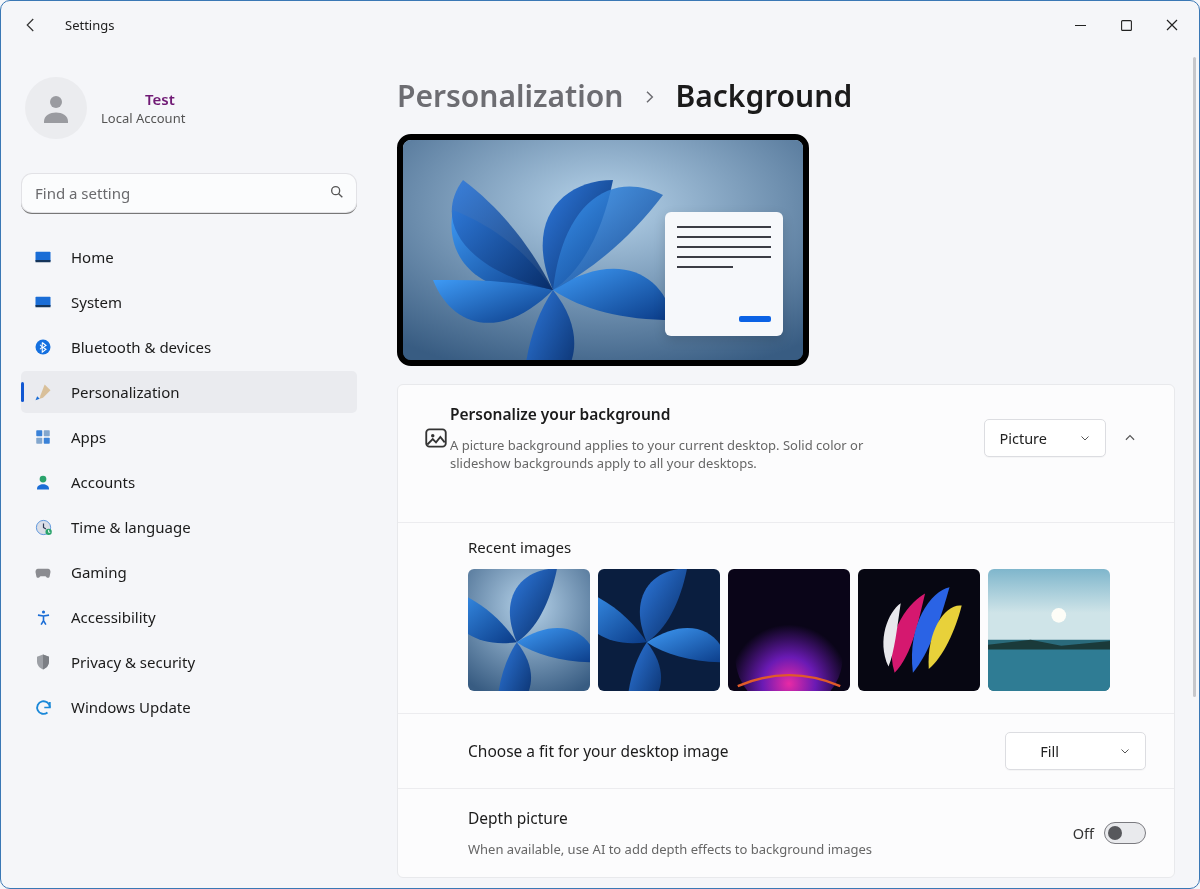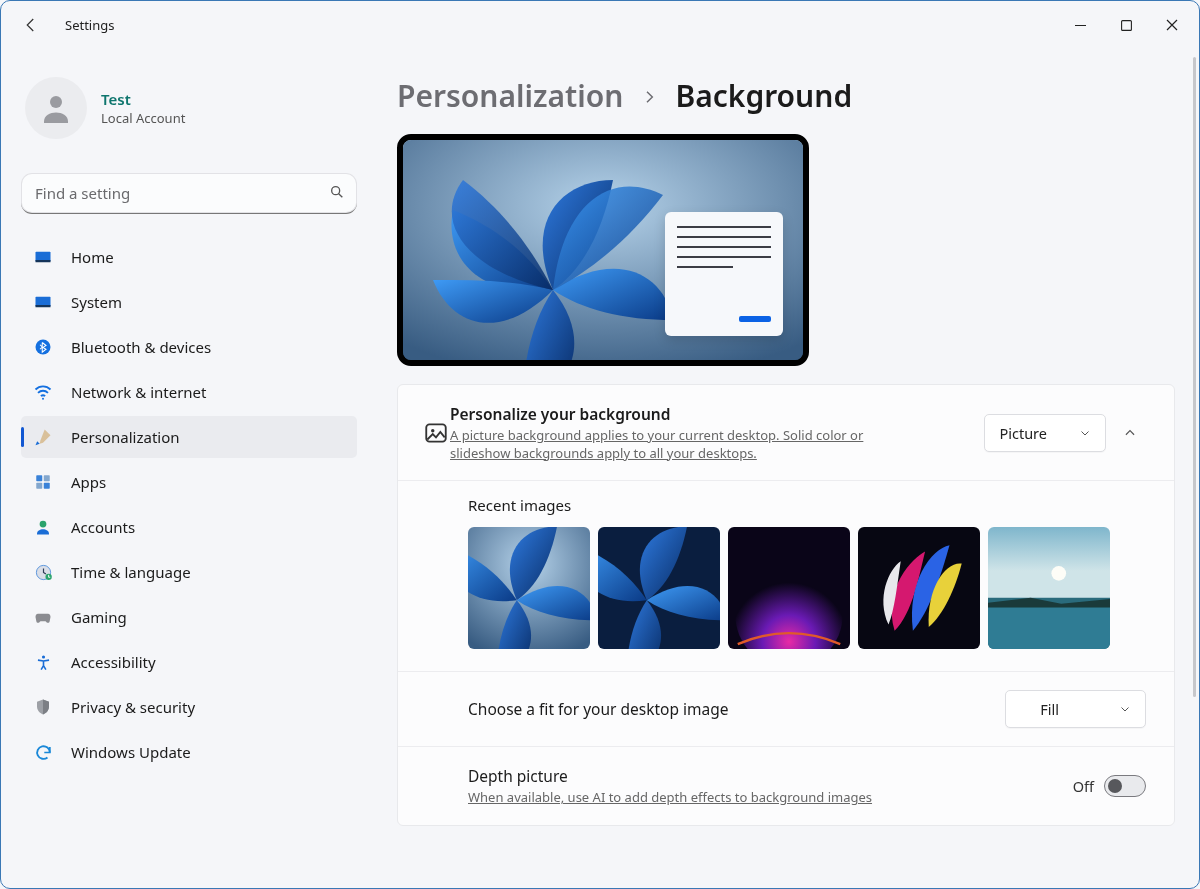--- a/index.html
+++ b/index.html
@@ -72,21 +72,22 @@
     height: 62px;
     border-radius: 50%;
     background: #ebecef;
     display: flex;
     align-items: center;
     justify-content: center;
   }
   .account-name {
     font-size: 15px;
     font-weight: 600;
-    color: #0f766e;
+    color: #701a75;
+    margin-left: 44px;
   }
   .account-type {
     font-size: 13px;
     color: #555;
   }
   .search-wrap {
     position: relative;
     margin: 16px 0 22px 0;
   }
   .search {
@@ -207,21 +208,21 @@
     align-items: center;
     padding: 18px 28px 18px 24px;
   }
   .card-row + .card-row { border-top: 1px solid #ececef; }
   .row-icon {
     width: 28px; height:28px; display:flex; align-items:center; justify-content:center;
     color: #333;
   }
   .row-text { flex: 1; }
   .row-title { font-size: 15.5px; color: #1b1b1b; font-weight: 400; }
-  .row-sub { font-size: 13px; color: #666; margin-top: 2px; line-height: 1.35; max-width: 460px; text-decoration: underline; }
+  .row-sub { font-size: 13px; color: #666; margin-top: 12px; line-height: 1.35; max-width: 460px; }
   .select {
     display: flex;
     align-items: center;
     gap: 32px;
     padding: 8px 14px;
     border: 1px solid #dcdde1;
     border-radius: 5px;
     background: #fff;
     font-size: 14.5px;
     color: #222;
@@ -230,20 +231,21 @@
   .select .chev { color: #555; }
   .expander {
     width: 32px;
     display: flex;
     justify-content: center;
     color: #555;
     margin-left: 8px;
   }
   .thumbs-row {
     padding: 14px 24px 22px 70px;
+    margin-top: 32px;
   }
   .thumbs-title { font-size: 15px; color: #1b1b1b; margin-bottom: 12px; }
   .thumbs { display: flex; gap: 8px; }
   .thumb {
     width: 122px;
     height: 122px;
     border-radius: 6px;
     overflow: hidden;
     position: relative;
   }
@@ -368,31 +370,20 @@
         <span>System</span>
       </div>
       <div class="nav-item">
         <div class="nav-icon">
             <svg width="18" height="18" viewBox="0 0 24 24">
               <circle cx="12" cy="12" r="10" fill="#1470e0"></circle>
               <path d="M11 6l5 4-4 2.5 4 2.5-5 4V6 M8 9l3 3-3 3" stroke="#fff" stroke-width="1.4" fill="none"></path>
             </svg>
           </div>
         <span>Bluetooth &amp; devices</span>
-      </div>
-      <div class="nav-item">
-        <div class="nav-icon">
-            <svg width="20" height="20" viewBox="0 0 24 24" fill="none" stroke="#1470e0" stroke-width="2.2">
-              <path d="M3 9c5-5 13-5 18 0"></path>
-              <path d="M6 13c3.5-3.4 8.5-3.4 12 0"></path>
-              <path d="M9.5 17c1.4-1.4 3.6-1.4 5 0"></path>
-              <circle cx="12" cy="20" r="1.2" fill="#1470e0" stroke="none"></circle>
-            </svg>
-          </div>
-        <span>Network &amp; internet</span>
       </div>
       <div class="nav-item active">
         <div class="nav-icon">
             <svg width="20" height="20" viewBox="0 0 24 24">
               <path d="M14 3l7 7-9 9-4 1 1-4z" fill="#d9c09a"></path>
               <path d="M5 17l-2 5 5-2z" fill="#1a6dd6"></path>
             </svg>
           </div>
         <span>Personalization</span>
       </div>

